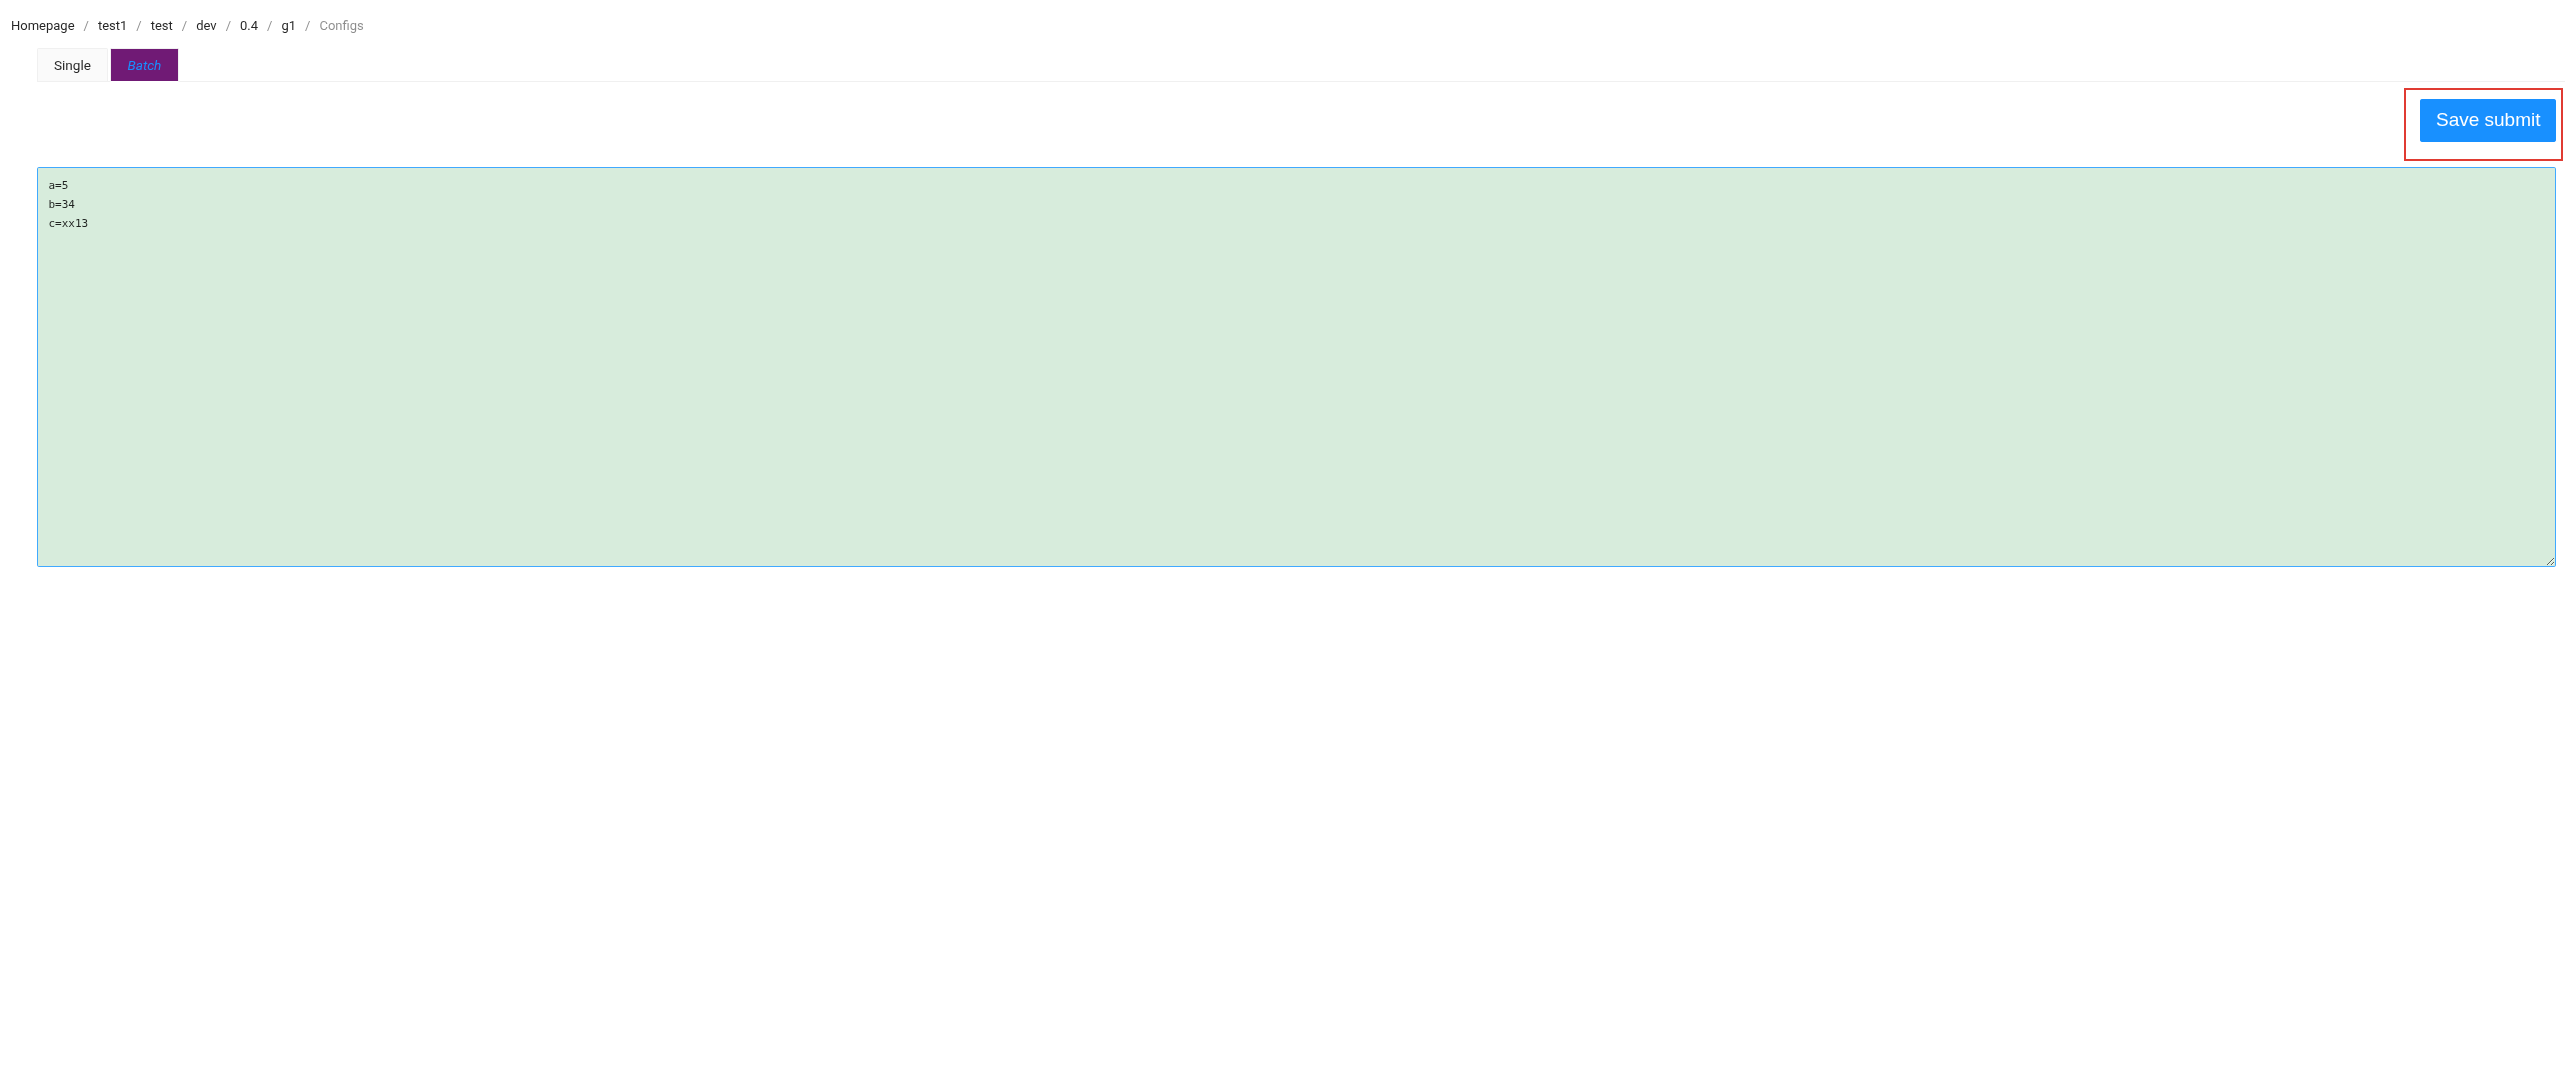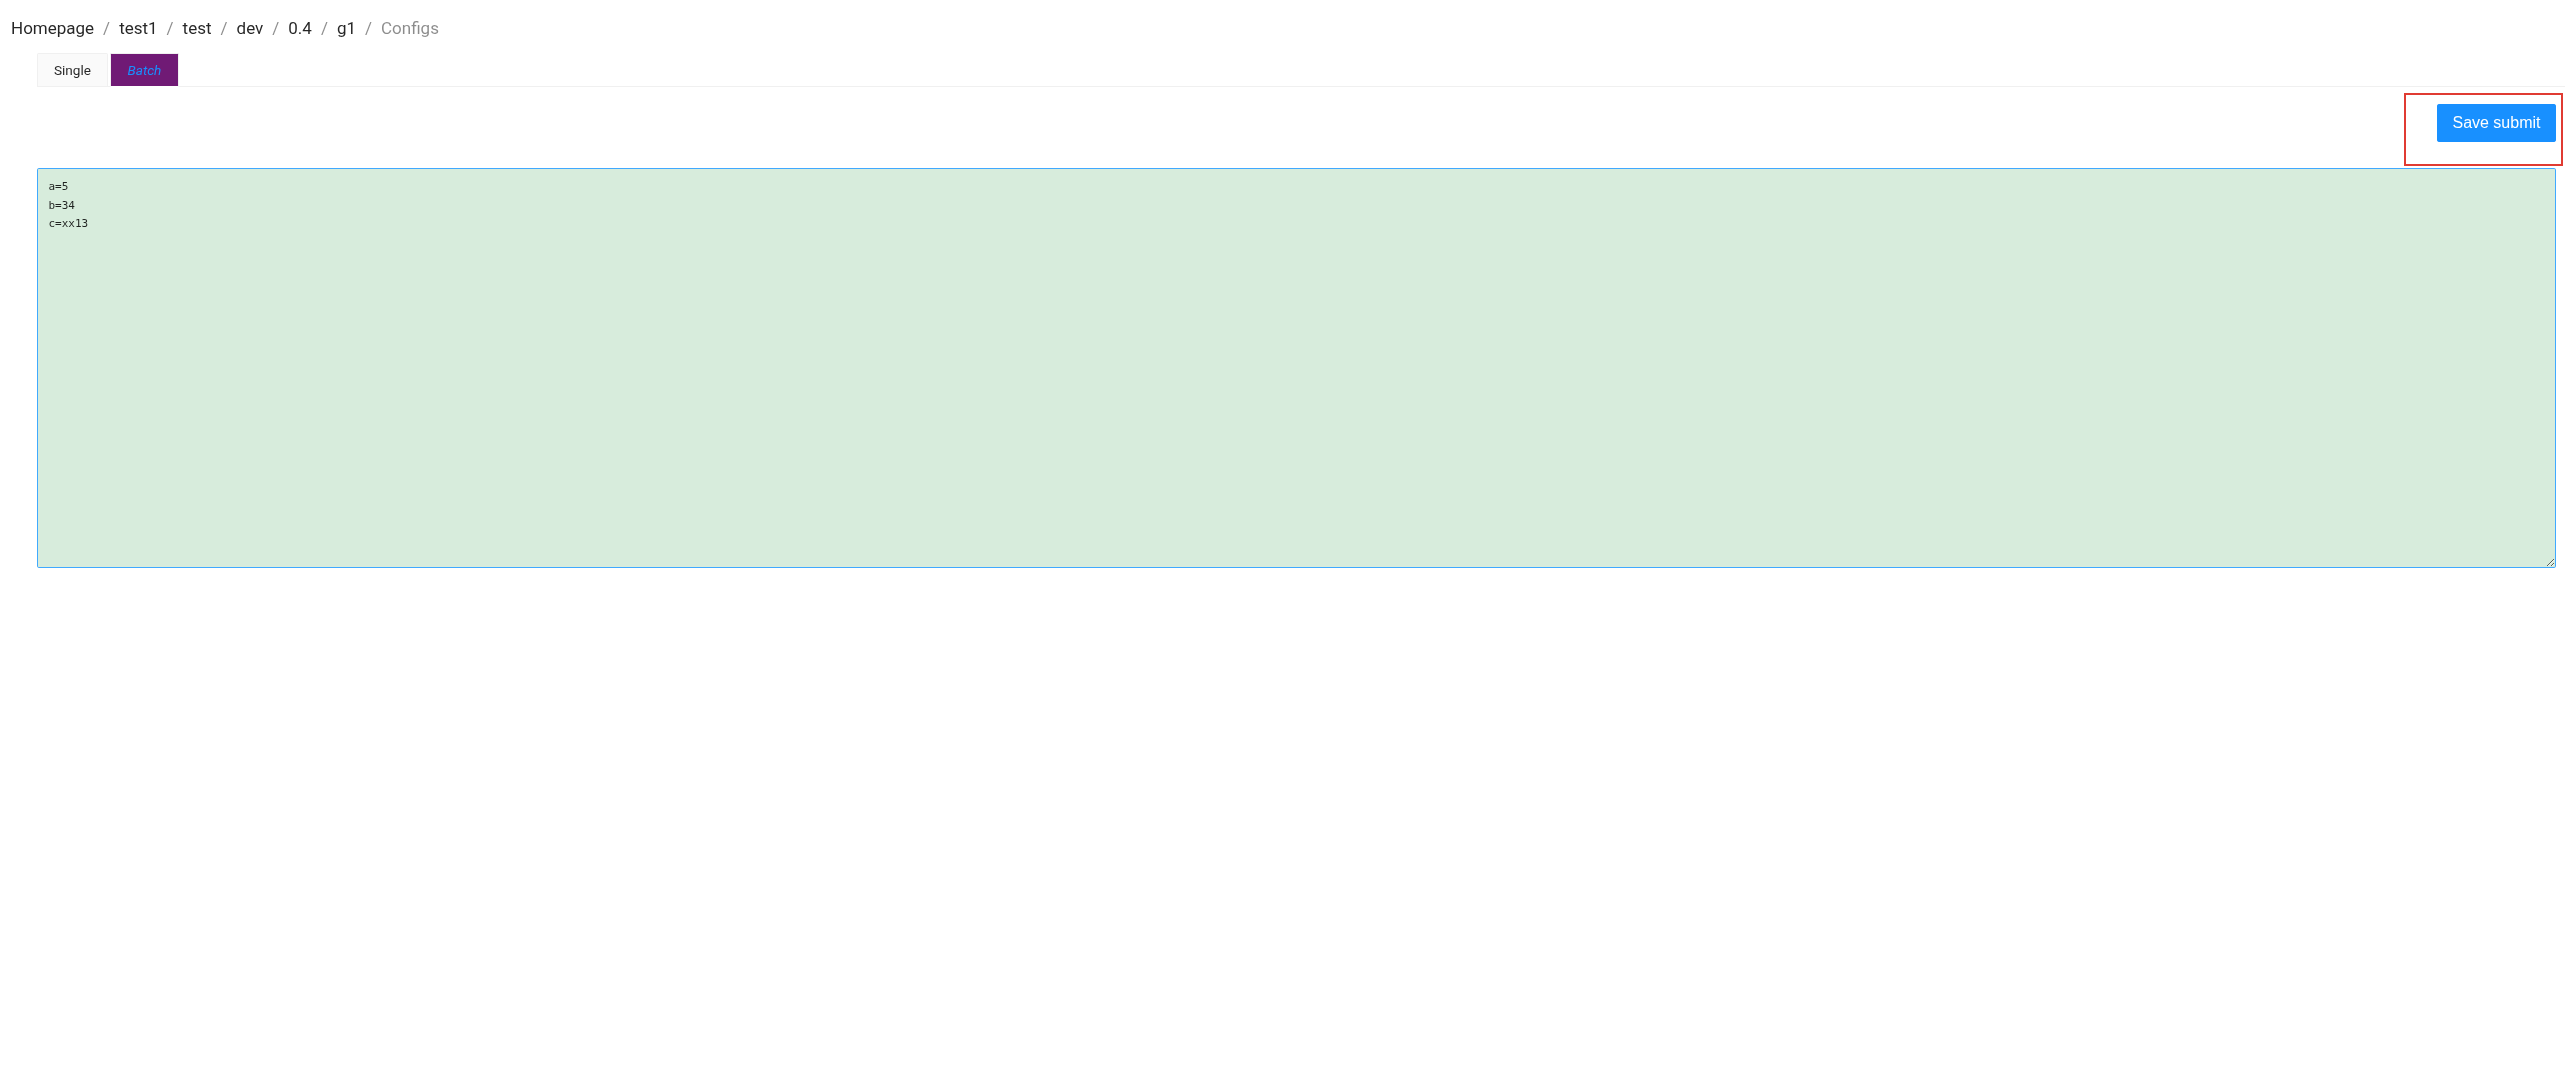--- a/index.html
+++ b/index.html
@@ -12,21 +12,21 @@
       font-size: 12.7px;
       color: rgba(0, 0, 0, 0.85);
       background: #fff;
       padding: 11px;
     }
     .breadcrumb {
       display: flex;
       align-items: center;
       flex-wrap: wrap;
       padding: 7.3px 0 14.5px 0;
-      font-size: 17px;
+      font-size: 13px;
     }
     .breadcrumb-item {
       color: rgba(0, 0, 0, 0.85);
       cursor: pointer;
     }
     .breadcrumb-item.last {
       color: rgba(0, 0, 0, 0.45);
       cursor: default;
     }
     .breadcrumb-sep {
@@ -74,21 +74,21 @@
       right: 1.8px;
       width: 159px;
       height: 73px;
       pointer-events: none;
     }
     .btn-primary {
       background: #1890ff;
       color: #fff;
       border: 0.9px solid #1890ff;
       padding: 6.4px 14.5px;
-      font-size: 16px;
+      font-size: 19px;
       border-radius: 1.8px;
       cursor: pointer;
       line-height: 1.5;
     }
     .editor-wrap {
       padding: 0 9px 0 25.5px;
       margin-top: 16.4px;
     }
     .editor {
       width: 100%;

